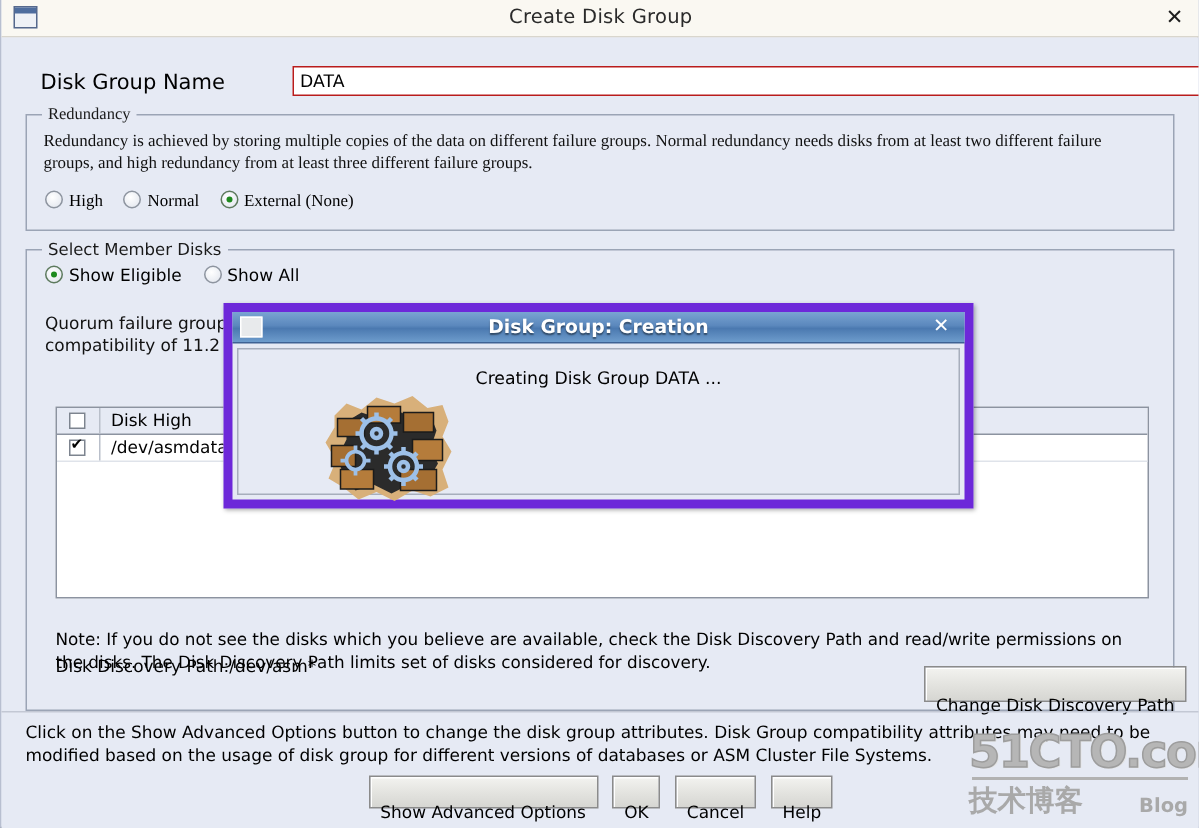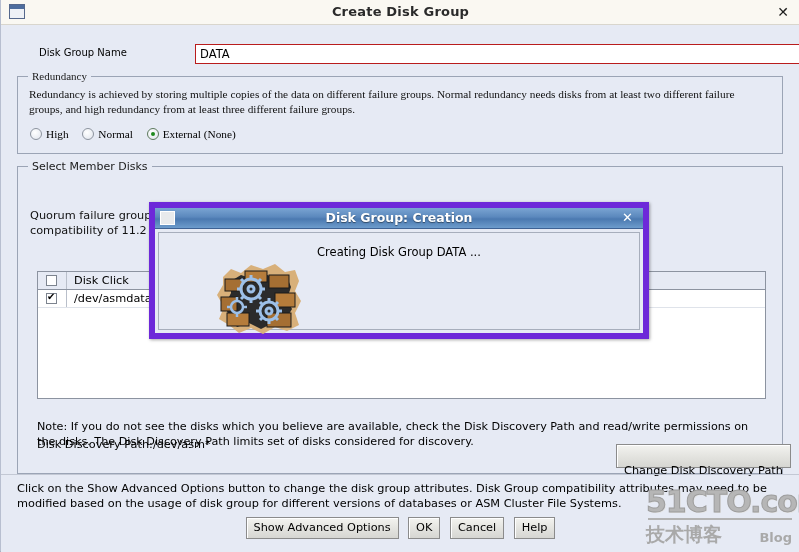--- a/index.html
+++ b/index.html
@@ -50,21 +50,21 @@
     height: 4px;
     background: #4e6d9e;
   }
   .titlebar .tb-title {
     position: absolute;
     left: 0; top: 0;
     width: 799px;
     line-height: 24px;
     text-align: center;
     font-size: 13px;
-    font-weight: bold;
+    font-weight: normal;
     color: #2a2a2a;
     letter-spacing: .2px;
   }
   .titlebar .tb-close {
     position: absolute;
     right: 9px; top: 4px;
     width: 16px; height: 16px;
     line-height: 16px;
     text-align: center;
     font-size: 14px;
@@ -82,22 +82,22 @@
     background: #e6eaf4;
   }
 
   .row-name {
     position: absolute;
     left: 22px; top: 19px;
     width: 760px; height: 22px;
   }
   .row-name .lbl {
     position: absolute;
-    left: 16px; top: 3px;
-    font-size: 10px;
+    left: 4px; top: 3px;
+    font-size: 14px;
   }
   .row-name .txtbox {
     position: absolute;
     left: 172px; top: 0;
     width: 657px; height: 20px;
     background: #ffffff;
     border: 1px solid #b91c1c;
     box-sizing: border-box;
     font-family: "DejaVu Sans", sans-serif;
     font-size: 11.5px;
@@ -267,21 +267,21 @@
     width: 760px;
     font-size: 11.3px;
     line-height: 15px;
   }
   .btn-row {
     position: absolute;
     left: 0; top: 492px;
     width: 799px;
     text-align: center;
   }
-  .btn-row .btn { margin: 0 3px; height: 22px; padding-top: 3px; }
+  .btn-row .btn { margin: 0 3px; height: 22px; padding-top: 17px; }
 
   .sep-line {
     position: absolute;
     left: 0; top: 449px;
     width: 799px; height: 1px;
     background: #c3c8d4;
   }
 
   
   .watermark {
@@ -419,30 +419,38 @@
         </span>
         <span class="radio sel" id="rad-external">
           <span class="dot"></span><span>External (None)</span>
         </span>
       </div>
     </div>
 
     <div class="groupbox" id="gb-member">
       <div class="gb-title">Select Member Disks</div>
 
+      <div class="radio-row" style="left:12px; top:10px;">
+        <span class="radio sel" id="rad-eligible">
+          <span class="dot"></span><span>Show Eligible</span>
+        </span>
+        <span class="radio" id="rad-all">
+          <span class="dot"></span><span>Show All</span>
+        </span>
+      </div>
 
       <div class="para" style="left:12px; top:41px; width:740px; white-space:pre-line;">Quorum failure group            quire ASM
 compatibility of 11.2 o</div>
 
       <div class="tbl-wrap">
         <div class="tbl-head">
           <div class="cell-check">
             <span class="cb"></span>
           </div>
-          <div class="cell-path">Disk Click</div>
+          <div class="cell-path">Disk High</div>
         </div>
         <div class="tbl-row">
           <div class="cell-check">
             <span class="cb checked"></span>
           </div>
           <div class="cell-path">/dev/asmdata</div>
         </div>
       </div>
 
       <div class="note">Note: If you do not see the disks which you believe are available, check the Disk Discovery Path and read/write permissions on the disks. The Disk Discovery Path limits set of disks considered for discovery.</div>

